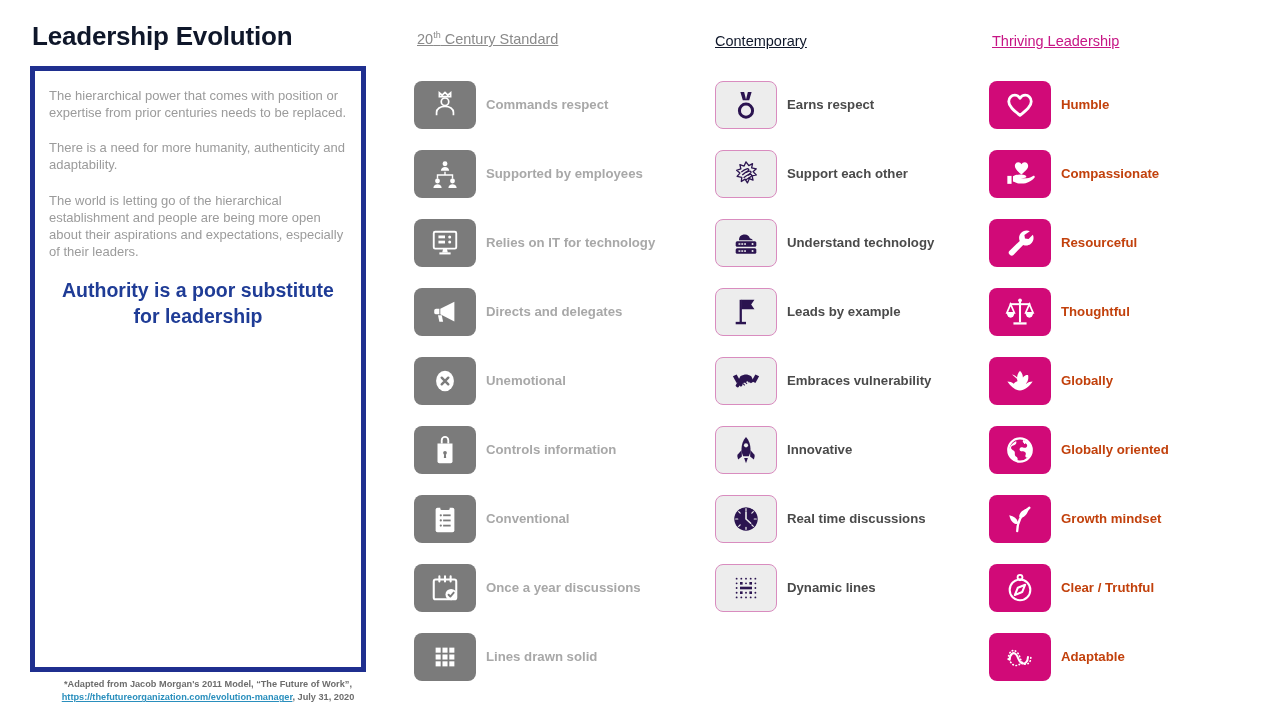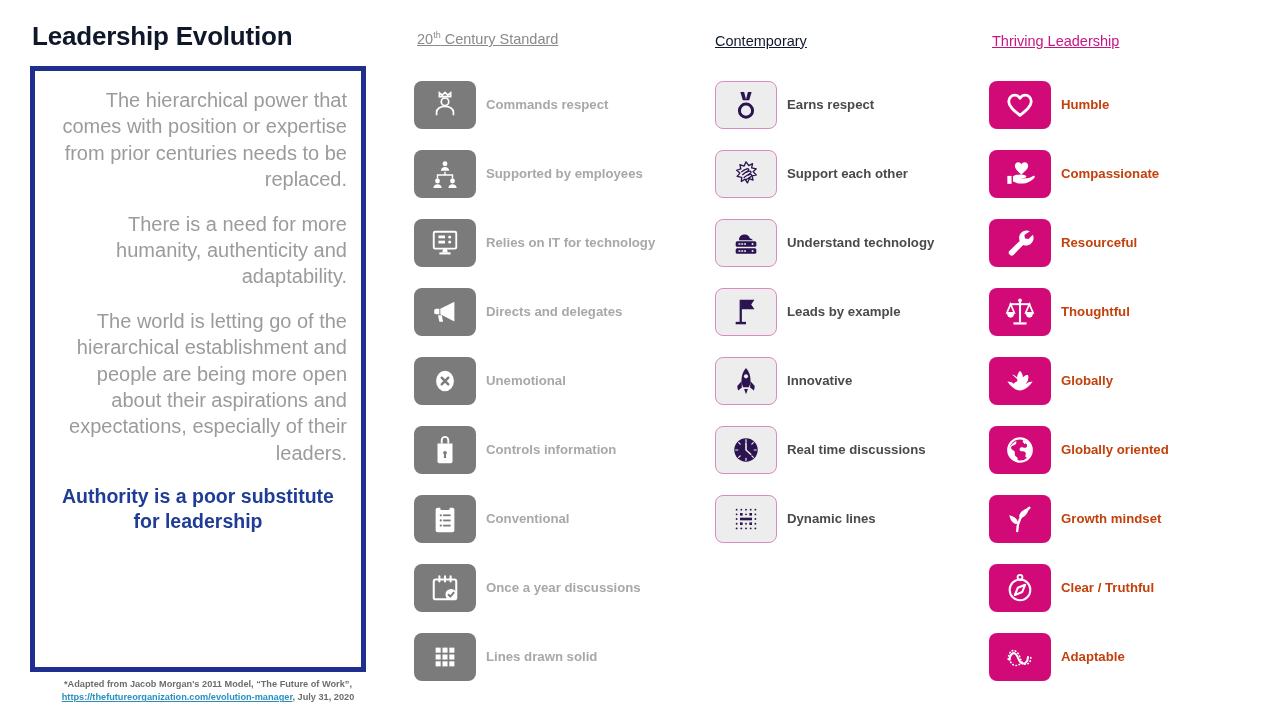--- a/index.html
+++ b/index.html
@@ -16,21 +16,21 @@
     font-size:26px;font-weight:bold;color:#0f172a;
     letter-spacing:-0.2px;margin:0 0 8px 2px;line-height:1.1;
   }
   #quote-box{
     position:absolute;left:0;top:44px;width:336px;height:606px;
     border:5px solid #1F2F8F;background:#ffffff;box-sizing:border-box;
     box-shadow:0 0 0 1px #ffffff inset;
     padding:16px 14px 10px 14px;
   }
   .quote-para{
-    color:#9b9b9b;font-size:20px;line-height:1.32;text-align:right;
+    color:#9b9b9b;font-size:13px;line-height:1.32;text-align:left;
     margin:0 0 18px 0;
   }
   #quote-emphasis{
     color:#1F3C96;font-size:19.5px;font-weight:bold;text-align:center;
     line-height:1.3;margin:14px 0 0 0;
   }
   #footnote{
     position:absolute;left:8px;top:678px;width:400px;
     font-size:9.2px;color:#6d6d6d;line-height:1.45;text-align:center;
     font-weight:bold;
@@ -284,20 +284,31 @@
       <div class="tile">
         <svg width="30" height="30" viewBox="0 0 32 32">
             <path class="ic-d" d="M11 3 h14 l-3.5 5 l3.5 5 H11 z"></path>
             <rect class="ic-d" x="9.2" y="3" width="2.4" height="24"></rect>
             <rect class="ic-d" x="5" y="26.5" width="11" height="2.6"></rect>
           </svg>
       </div>
       <div class="row-label">Leads by example</div>
     </div>
 
+    <div class="row">
+      <div class="tile">
+        <svg width="30" height="30" viewBox="0 0 32 32">
+            <path class="ic-d" d="M2 11 l4-2 l4 7 l-4 2 z"></path>
+            <path class="ic-d" d="M30 11 l-4-2 l-4 7 l4 2 z"></path>
+            <path class="ic-d" d="M10 11 c2-1.4 4.5-2 6-2 c1.4 0 3.6.7 5.6 2 l2.6 5.5 l-3 2 l-3.4-3 c-1 1.6-3 2.6-5 2.6 l-.8 2.8 c-.3 1-1.6 1.3-2.3.6 l-.7-.8 l-.6 1.4 c-.4 1-1.7 1.2-2.4.4 l-1.2-1.4 z"></path>
+            <path class="ic-ds" stroke-width="1.1" d="M12.5 18.5 l2.2 2.2 M14.5 16.5 l2.6 2.6 M16.8 14.8 l2.8 2.8"></path>
+          </svg>
+      </div>
+      <div class="row-label">Embraces vulnerability</div>
+    </div>
 
 
     <div class="row">
       <div class="tile">
         <svg width="30" height="30" viewBox="0 0 32 32">
             <path class="ic-d" d="M16 2 c3.4 3.6 4.8 8.4 4.8 13 c0 3-.7 5.6-1.8 7.6 h-6 c-1.1-2-1.8-4.6-1.8-7.6 c0-4.6 1.4-9.4 4.8-13z"></path>
             <circle fill="#ededed" cx="16" cy="11" r="2.2"></circle>
             <path class="ic-d" d="M11.4 16 L7.4 20.4 c-.6.7-.8 1.6-.6 2.5 l.8 3.2 l4-3.3z"></path>
             <path class="ic-d" d="M20.6 16 l4 4.4 c.6.7.8 1.6.6 2.5 l-.8 3.2 l-4-3.3z"></path>
             <path class="ic-d" d="M14 24.4 h4 l-2 5.6z"></path>

